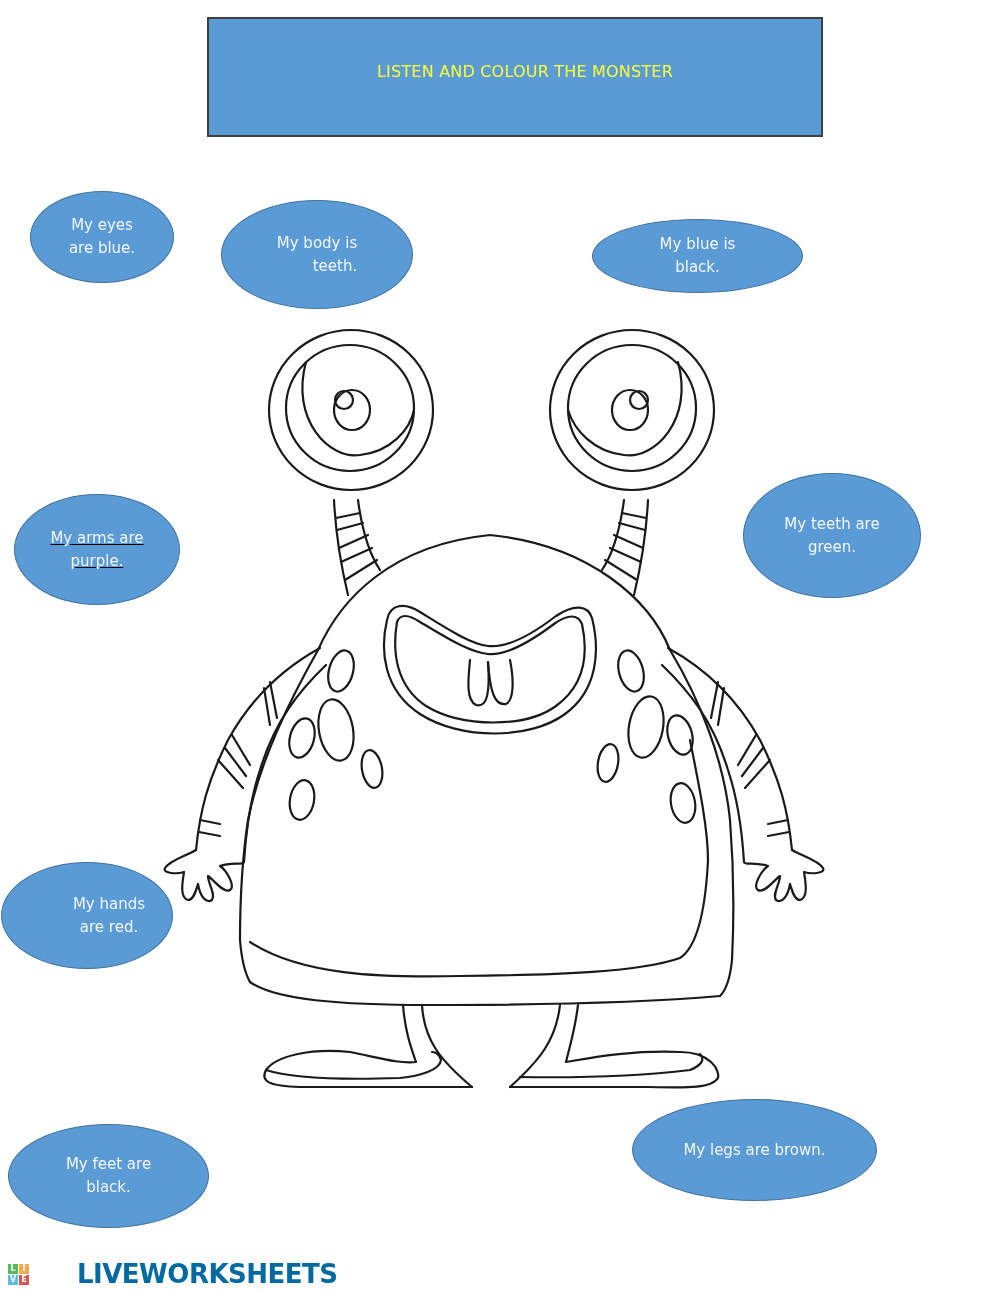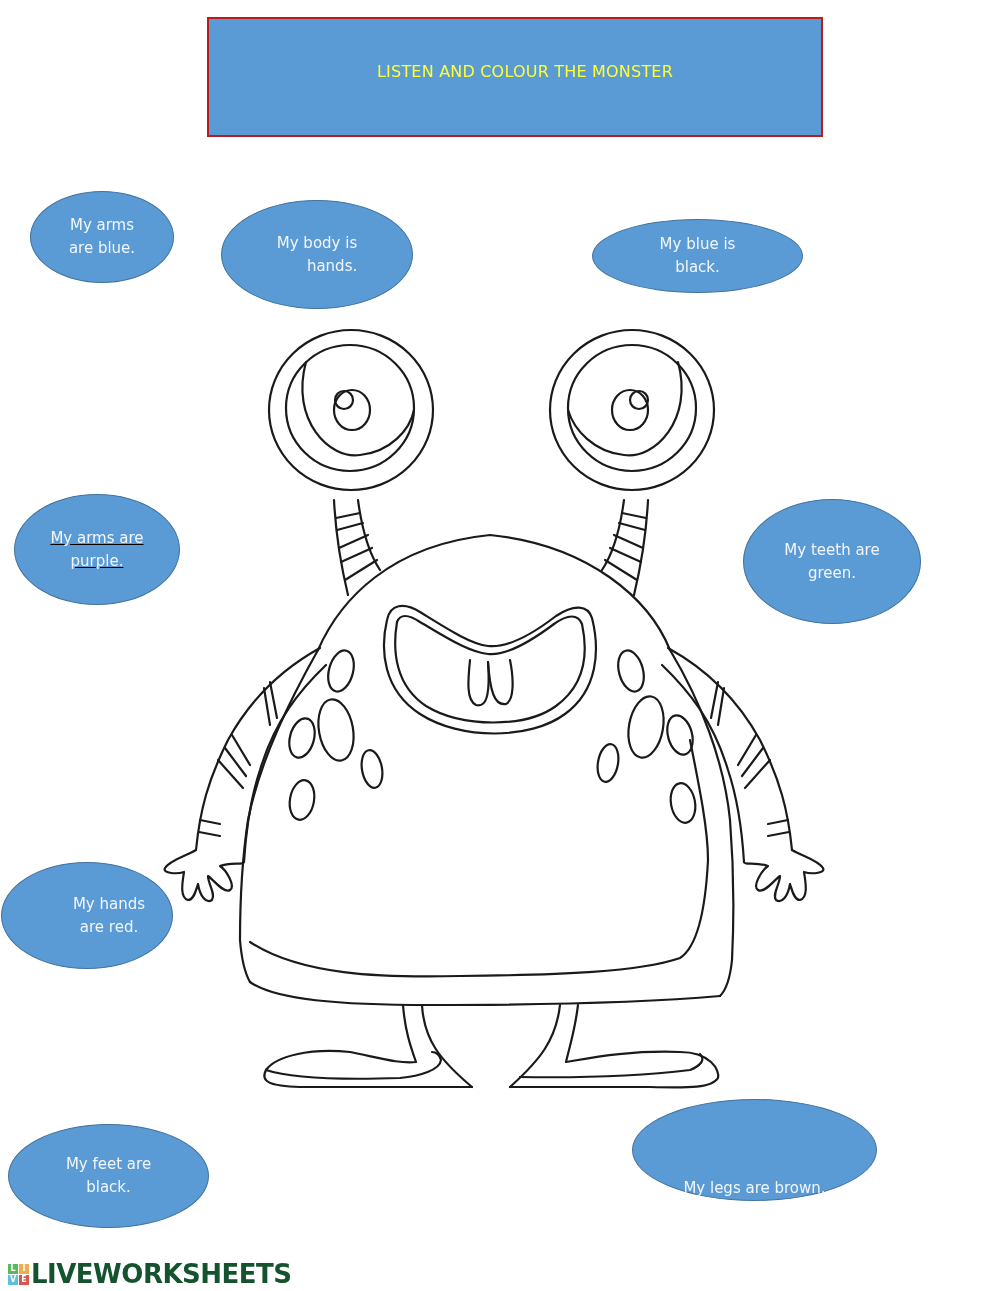--- a/index.html
+++ b/index.html
@@ -1,33 +1,33 @@
 <!DOCTYPE html>
 <html><head>
   <meta charset="utf-8">
   <style>
     html, body { margin: 0; padding: 0; background: #ffffff; }
     body { width: 1000px; height: 1291px; position: relative; overflow: hidden; font-family: "Liberation Sans", "DejaVu Sans", sans-serif; }
     .title-box {
       position: absolute; left: 207px; top: 17px; width: 616px; height: 120px;
-      background: #5b9bd5; border: 2px solid #b91c1c; box-sizing: border-box;
+      background: #5b9bd5; border: 2px solid #404040; box-sizing: border-box;
       display: flex; align-items: center; justify-content: center; padding-left: 20px;
     }
     .title-text { color: #ffff33; font-size: 16px; letter-spacing: 0.2px; margin-top: -12px; font-family: "DejaVu Sans", sans-serif; }
     .bubble {
       position: absolute; background: #5b9bd5; border: 1.5px solid #41719c; border-radius: 50%;
       box-sizing: border-box; display: flex; align-items: center; justify-content: center;
       text-align: center;
     }
     .bubble span { color: #f2f6fb; font-size: 15px; line-height: 23px; font-family: "DejaVu Sans", sans-serif; }
     .monster { position: absolute; left: 0; top: 0; width: 1000px; height: 1291px; }
     .logo { position: absolute; left: 8px; top: 1259px; display: flex; align-items: center; }
     .logo-badge { display: grid; grid-template-columns: 10px 10px; grid-template-rows: 10px 10px; gap: 1px; margin-right: 2px; }
     .logo-badge div { font-size: 8px; color: #fff; font-weight: bold; display: flex; align-items: center; justify-content: center; font-family: "DejaVu Sans", sans-serif; }
-    .logo-text { font-family: "DejaVu Sans", sans-serif; font-weight: bold; font-size: 26px; color: #14532d; letter-spacing: -0.5px; }
+    .logo-text { font-family: "DejaVu Sans", sans-serif; font-weight: bold; font-size: 26px; color: #0369a1; letter-spacing: -0.5px; margin-left: 46px; }
   </style>
 </head>
 <body>
 
 <div class="title-box">
   <span class="title-text">LISTEN AND COLOUR THE MONSTER</span>
 </div>
 
 <svg class="monster" viewBox="0 0 1000 1291" xmlns="http://www.w3.org/2000/svg">
   <g fill="none" stroke="#1a1a1a" stroke-width="2.2" stroke-linecap="round" stroke-linejoin="round">
@@ -132,41 +132,41 @@
       <path d="M350 1052 C 310 1048, 276 1056, 266 1070 C 260 1082, 270 1086, 300 1087 L 472 1087"></path>
       <path d="M266 1070 C 290 1078, 340 1080, 400 1078 C 420 1076, 440 1070, 441 1060 C 440 1055, 436 1052, 432 1052"></path>
 
       <path d="M680 1052 C 710 1052, 720 1070, 718 1078 C 712 1088, 690 1088, 650 1087 L 510 1087"></path>
       <path d="M520 1077 C 580 1078, 640 1076, 690 1070 C 700 1066, 706 1060, 700 1054"></path>
     </g>
   </g>
 </svg>
 
 <div class="bubble" style="left:30px; top:191px; width:144px; height:92px;">
-  <span><span>My arms</span><br><span>are blue.</span></span>
+  <span><span>My eyes</span><br><span>are blue.</span></span>
 </div>
 <div class="bubble" style="left:221px; top:200px; width:192px; height:109px;text-align:right;">
-  <span><span>My body is</span><br><span>hands.</span></span>
+  <span><span>My body is</span><br><span>teeth.</span></span>
 </div>
 <div class="bubble" style="left:592px; top:219px; width:211px; height:74px;">
   <span><span>My blue is</span><br><span>black.</span></span>
 </div>
 <div class="bubble" style="left:14px; top:494px; width:166px; height:111px;text-decoration:underline;">
   <span><span>My arms are</span><br><span>purple.</span></span>
 </div>
-<div class="bubble" style="left:743px; top:499px; width:178px; height:125px;align-items:center;">
+<div class="bubble" style="left:743px; top:473px; width:178px; height:125px;align-items:center;">
   <span><span>My teeth are</span><br><span>green.</span></span>
 </div>
 <div class="bubble" style="left:1px; top:862px; width:172px; height:107px;padding-left:44px;">
   <span><span>My hands</span><br><span>are red.</span></span>
 </div>
 <div class="bubble" style="left:8px; top:1124px; width:201px; height:104px;text-align:center;">
   <span><span>My feet are</span><br><span>black.</span></span>
 </div>
-<div class="bubble" style="left:632px; top:1099px; width:245px; height:102px;align-items:flex-end;">
+<div class="bubble" style="left:632px; top:1099px; width:245px; height:102px;">
   <span>My legs are brown.</span>
 </div>
 
 <div class="logo">
   <div class="logo-badge">
     <div style="background:#5cb85c">L</div>
     <div style="background:#f0ad4e">I</div>
     <div style="background:#5bc0de">V</div>
     <div style="background:#d9534f">E</div>
   </div>

